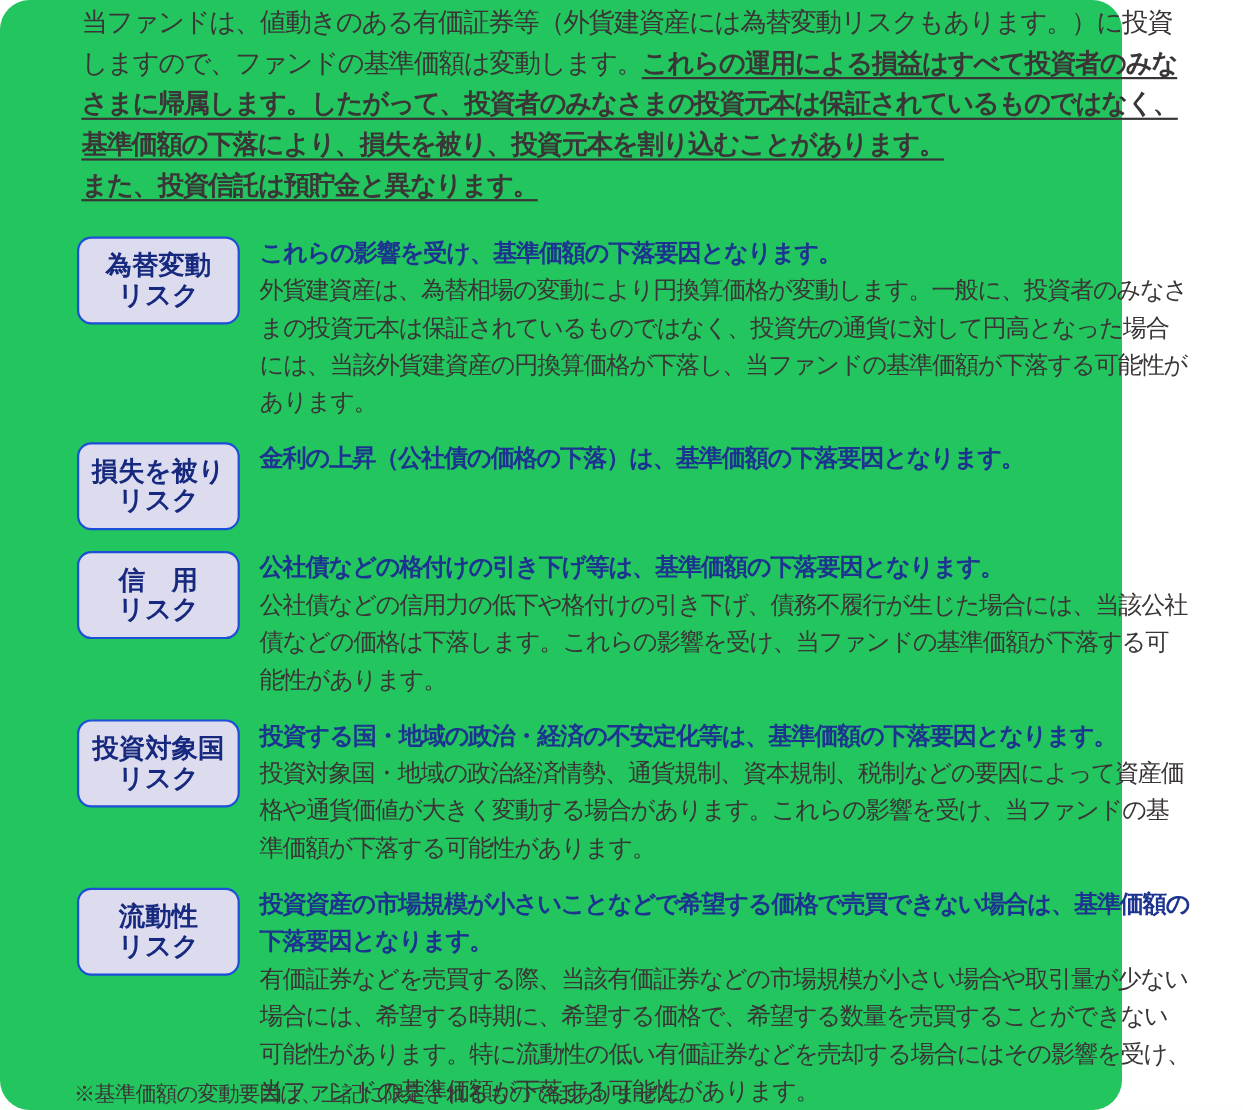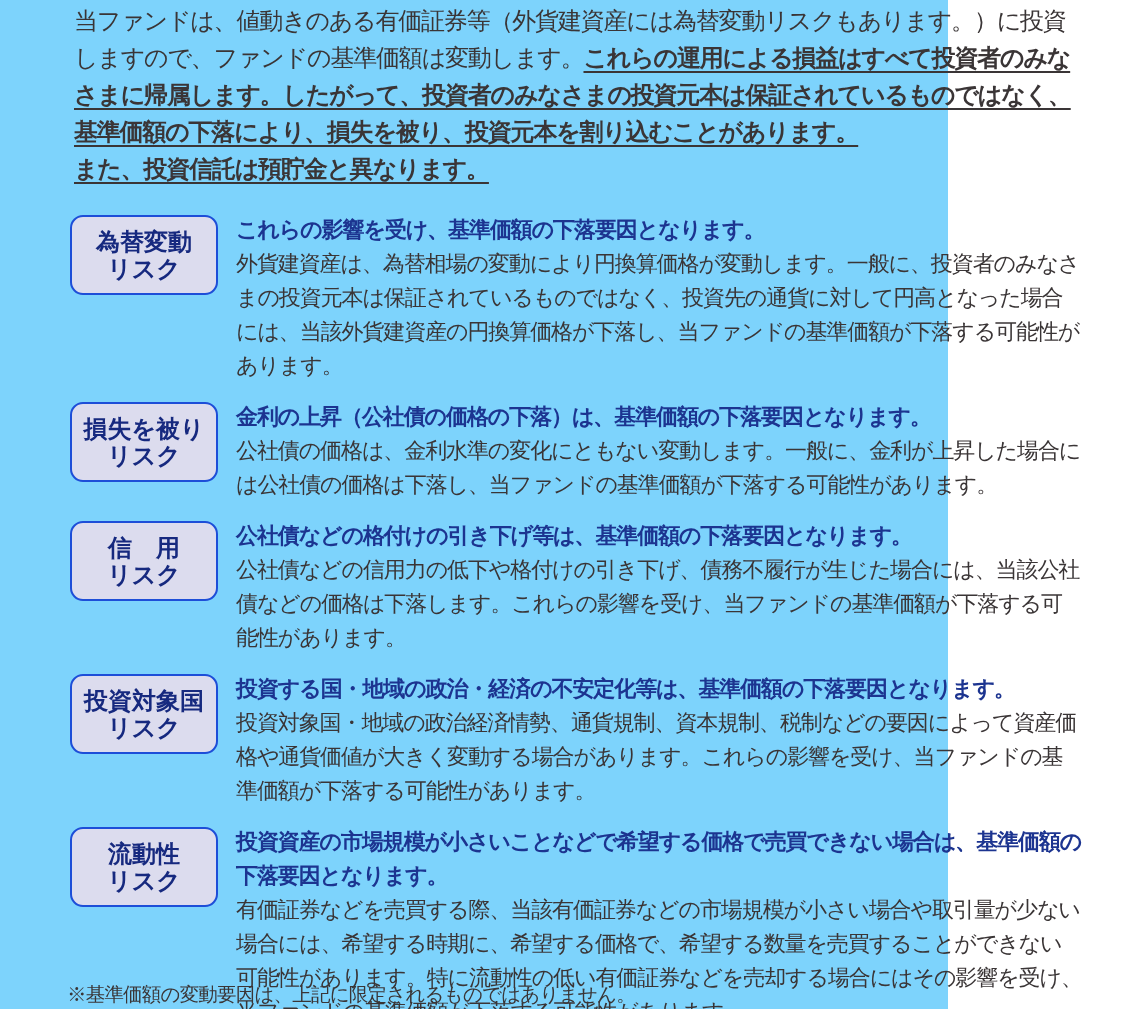--- a/index.html
+++ b/index.html
@@ -10,23 +10,24 @@
   body {
     width: 1130px;
     height: 1009px;
     font-family: "Liberation Sans", sans-serif;
     color: #3a3536;
     position: relative;
     overflow: hidden;
   }
   .page {
     position: relative;
-    width: 948px;
+    width: 1020px;
     height: 1009px;
-    background: #7dd3fc;
+    background: #22c55e;
+    border-radius: 27px;
   }
   
   .intro {
     position: absolute;
     left: 74px;
     top: 2px;
     width: 1008px;
     font-size: 24px;
     line-height: 37px;
     letter-spacing: -1.2px;
@@ -120,21 +121,20 @@
       </div>
     </div>
 
     <div class="section">
       <div class="riskbox">
         <div>損失を被り</div>
         <div>リスク</div>
       </div>
       <div class="risktext">
         <div class="heading">金利の上昇（公社債の価格の下落）は、基準価額の下落要因となります。</div>
-        <div class="rbody">公社債の価格は、金利水準の変化にともない変動します。一般に、金利が上昇した場合には公社債の価格は下落し、当ファンドの基準価額が下落する可能性があります。</div>
       </div>
     </div>
 
     <div class="section">
       <div class="riskbox">
         <div>信　用</div>
         <div>リスク</div>
       </div>
       <div class="risktext">
         <div class="heading">公社債などの格付けの引き下げ等は、基準価額の下落要因となります。</div>

